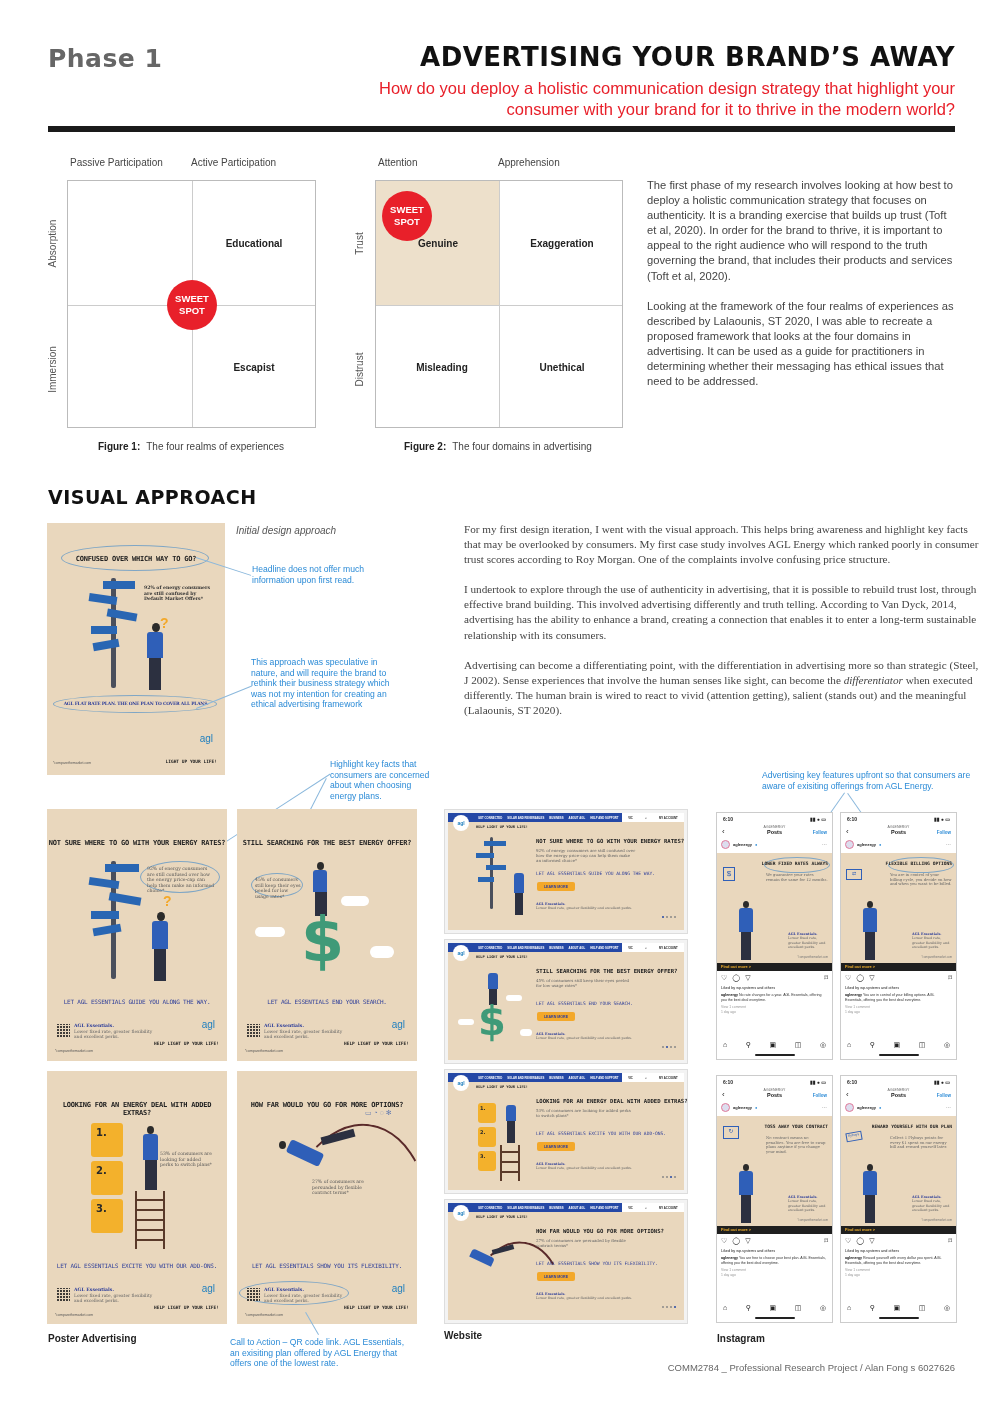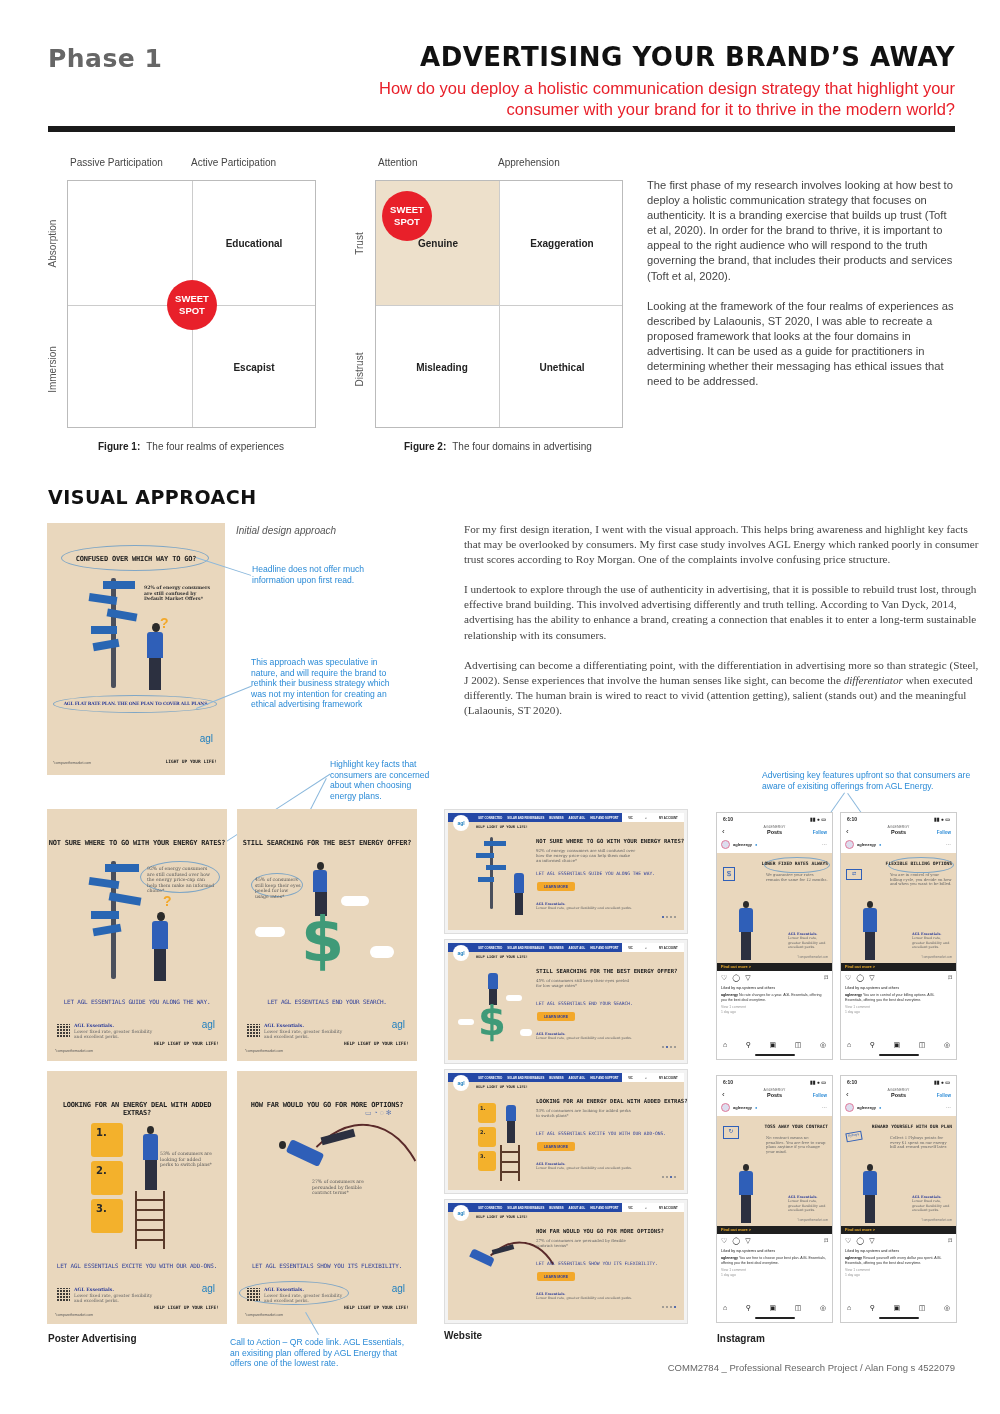--- a/index.html
+++ b/index.html
@@ -634,13 +634,13 @@
       <span>⚲</span>
       <span>▣</span>
       <span>◫</span>
       <span>◎</span>
     </div>
   <div class="ig-homebar"></div>
 </div>
 
 <div class="abs label-bold" style="left:717px; top:1333px;">Instagram</div>
 
-<div class="abs footer">COMM2784 _ Professional Research Project / Alan Fong s 4522079</div>
+<div class="abs footer">COMM2784 _ Professional Research Project / Alan Fong s 6027626</div>
 
 </body></html>

